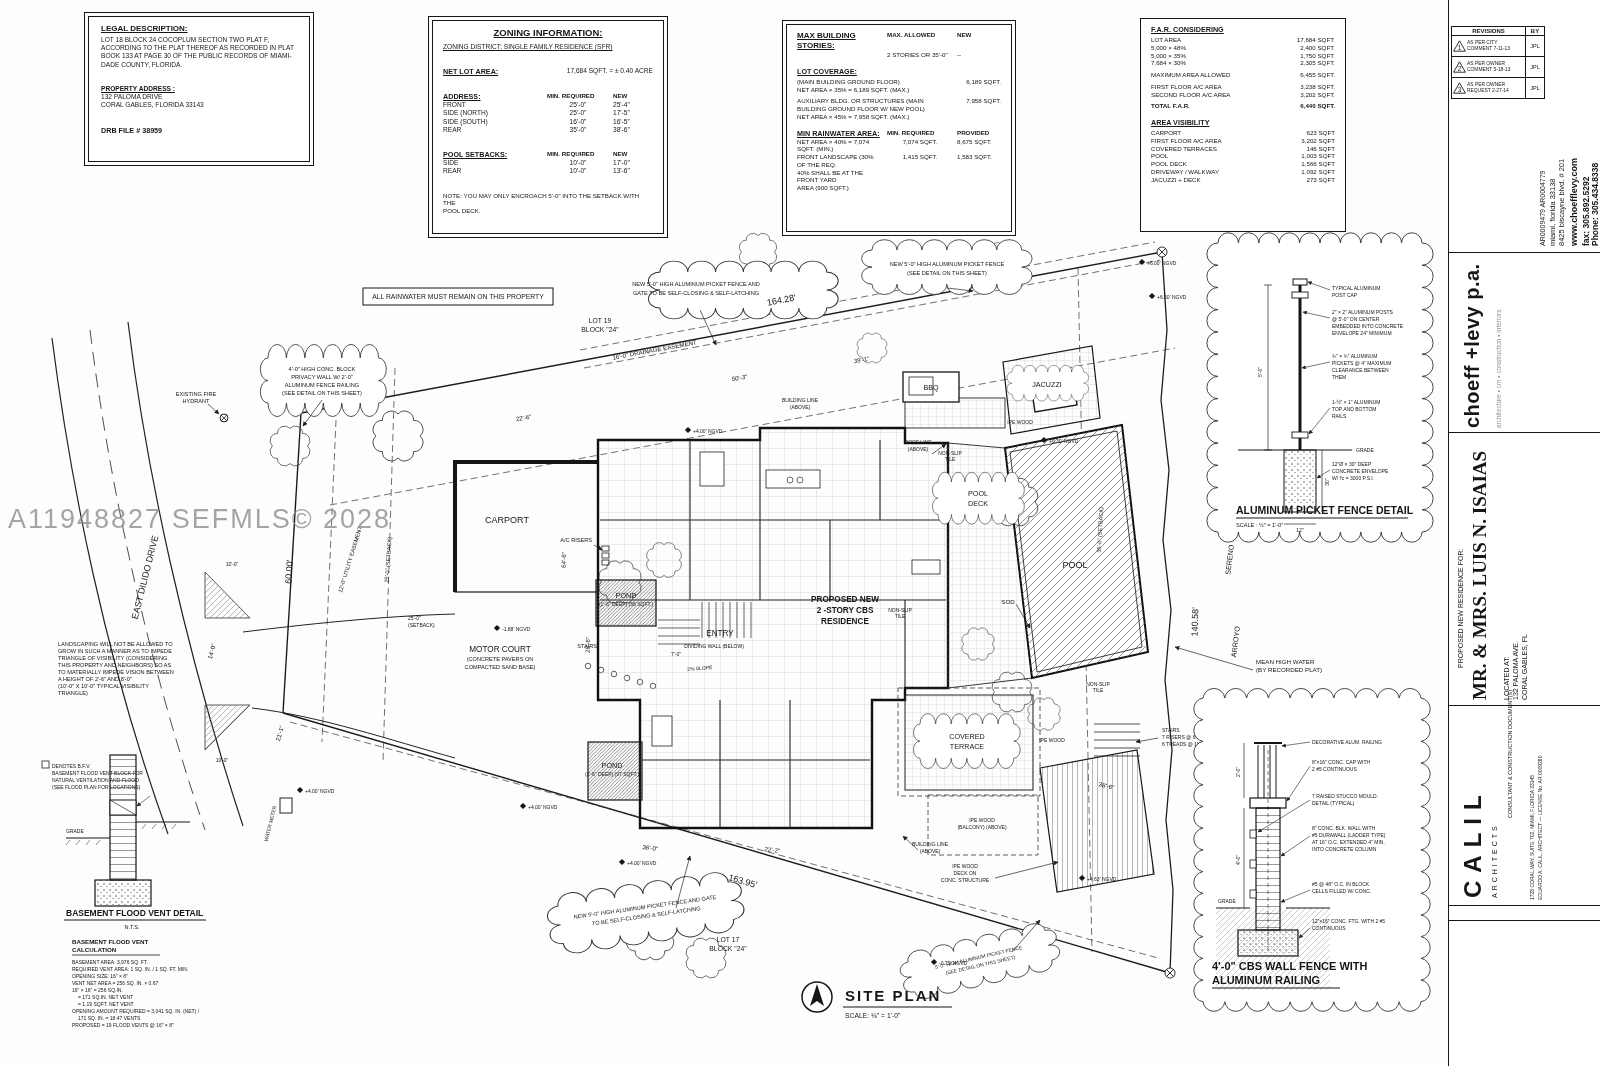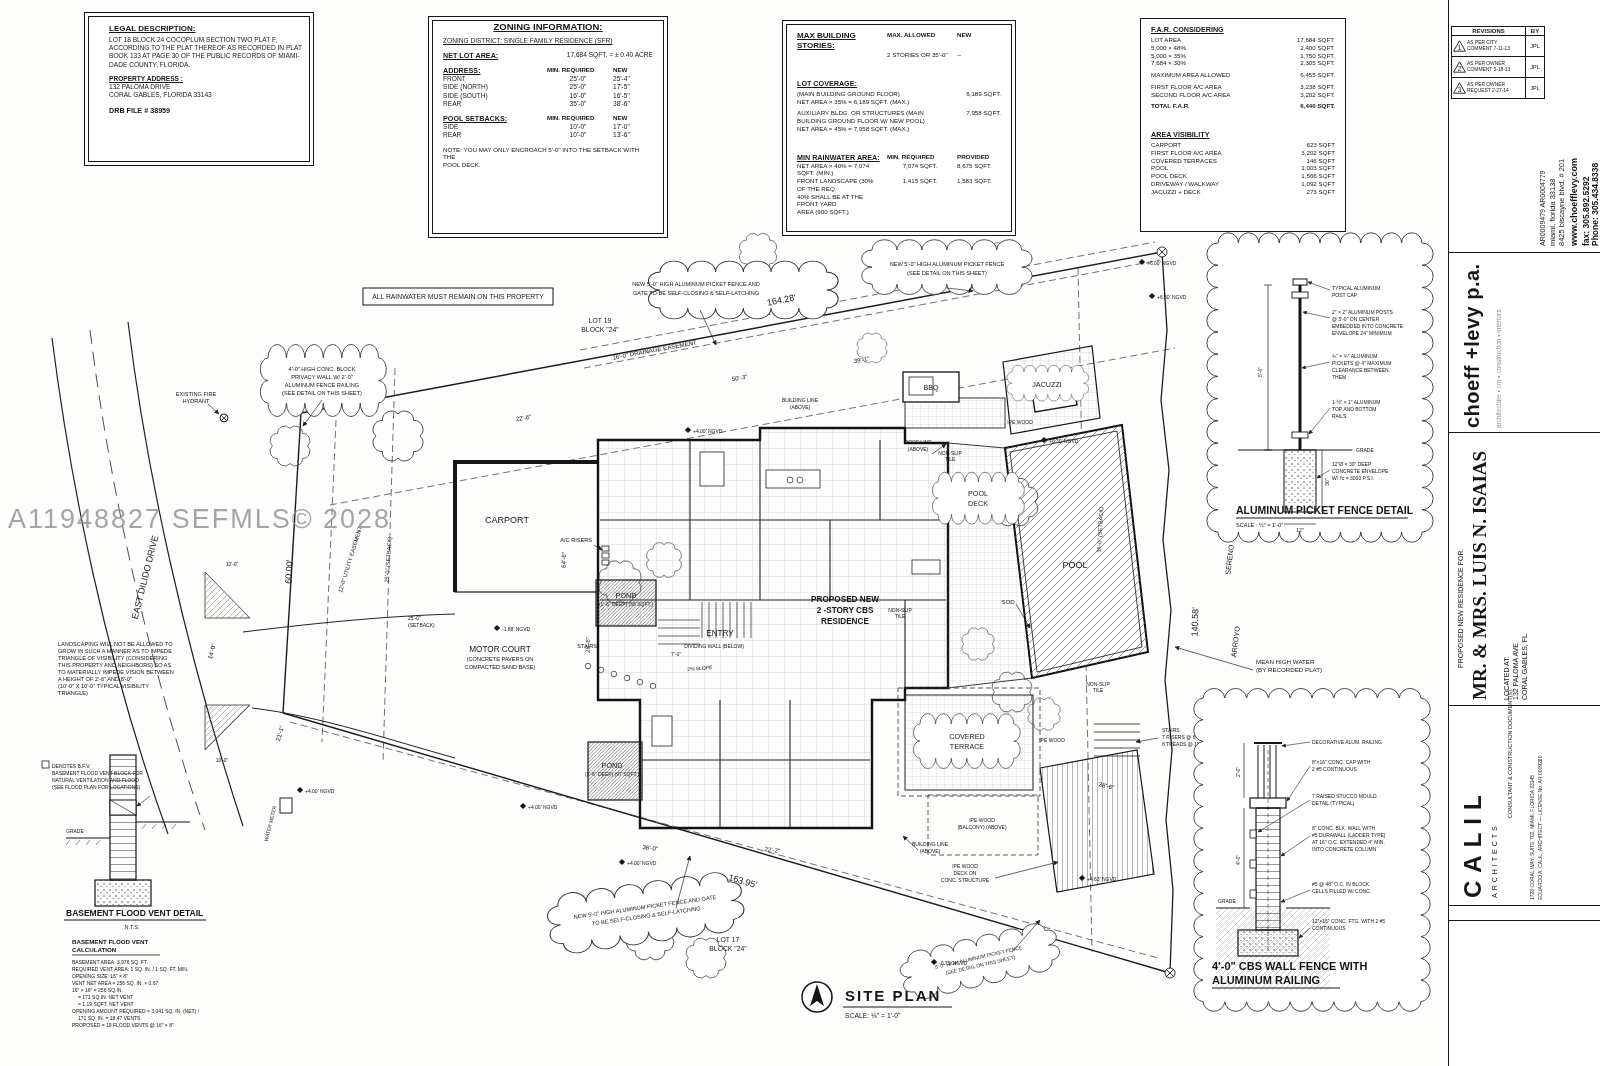--- a/index.html
+++ b/index.html
@@ -10,21 +10,21 @@
   .s7{font-size:7.2px}.s8{font-size:8.2px}.s9{font-size:9px}
   .sb{font-weight:700}
   .watermark{position:absolute;left:8px;top:504px;z-index:40;font-size:27px;letter-spacing:2px;color:#8f8f8f;opacity:.8;pointer-events:none}
   .panel{position:absolute;background:#fff;border:1.5px solid #161616;z-index:10;box-sizing:border-box;line-height:1.25}
   .panel.dbl::after{content:"";position:absolute;inset:-5px;border:1.1px solid #161616;pointer-events:none}
   .u{text-decoration:underline}.b{font-weight:700}.t6{font-size:6.2px}.t65{font-size:6.6px}.t7{font-size:7.2px}.t8{font-size:8px}.t9{font-size:9.5px}
   .row{display:flex;justify-content:space-between}
   .zgrid{display:grid;grid-template-columns:1fr 62px 40px;column-gap:4px}
   .hgrid{display:grid;grid-template-columns:1fr 66px 44px;column-gap:4px}
   .ctr{text-align:center}
-  .mt2{margin-top:2px}.mt4{margin-top:4px}.mt6{margin-top:6px}.mt8{margin-top:20px}
+  .mt2{margin-top:2px}.mt4{margin-top:4px}.mt6{margin-top:16px}.mt8{margin-top:8px}
   
   .tb{position:absolute;left:1448px;top:0;width:152px;height:1066px;background:#fff;border-left:1.5px solid #161616;z-index:10;box-sizing:border-box}
   .vt{position:absolute;transform-origin:0 0;transform:rotate(-90deg);white-space:nowrap}
   .hdiv{position:absolute;left:0;width:100%;border-top:1.2px solid #161616}
   .rev{position:absolute;left:2px;top:26px;width:94px;border:1.1px solid #161616;background:#fff;box-sizing:border-box}
   .rev-h{display:flex;border-bottom:1px solid #161616;align-items:stretch}
   .rev-h .rt1{flex:1;text-align:center;font-size:6px;padding:1px 0}
   .rev-h .rt2{width:18px;text-align:center;font-size:6px;border-left:1px solid #161616;padding:1px 0}
   .rev-r{display:flex;align-items:center;border-bottom:1px solid #161616;height:20px}
   .rev-r:last-child{border-bottom:none}
@@ -510,30 +510,30 @@
     <text class="s5" x="72" y="985">VENT NET AREA = 256 SQ. IN. × 0.67</text>
     <text class="s5" x="72" y="992">16" × 16" = 256 SQ.IN.</text>
     <text class="s5" x="78" y="999">= 171 SQ.IN. NET VENT</text>
     <text class="s5" x="78" y="1006">= 1.19 SQFT. NET VENT</text>
     <text class="s5" x="72" y="1013">OPENING AMOUNT REQUIRED = 3,041 SQ. IN. (NET) /</text>
     <text class="s5" x="78" y="1020">171 SQ. IN. = 18.47 VENTS</text>
     <text class="s5" x="72" y="1027">PROPOSED = 19 FLOOD VENTS @ 16" × 8"</text>
   </g>
 </svg>
 
-<div class="panel dbl" style="left:88px;top:16px;width:222px;height:146px;padding:7px 20px">
+<div class="panel dbl" style="left:88px;top:16px;width:222px;height:146px;padding:7px 12px">
   <div class="t8 b u">LEGAL DESCRIPTION:</div>
   <div class="t65 mt2" style="width:198px">LOT 18 BLOCK 24 COCOPLUM SECTION TWO PLAT F, ACCORDING TO THE PLAT THEREOF AS RECORDED IN PLAT BOOK 133 AT PAGE 30 OF THE PUBLIC RECORDS OF MIAMI-DADE COUNTY, FLORIDA.</div>
   <div class="t65 b u mt6">PROPERTY ADDRESS :</div>
   <div class="t65">132 PALOMA DRIVE</div>
   <div class="t65">CORAL GABLES, FLORIDA 33143</div>
   <div class="t7 b mt6">DRB FILE # 38959</div>
 </div>
 
-<div class="panel dbl" style="left:432px;top:20px;width:232px;height:214px;padding:0 10px">
+<div class="panel dbl" style="left:432px;top:20px;width:232px;height:214px;padding:6px 10px">
   <div class="t9 b u ctr">ZONING INFORMATION:</div>
   <div class="t65 u mt4">ZONING DISTRICT: SINGLE FAMILY RESIDENCE (SFR)</div>
   <div class="row mt6">
     <span class="t7 b u">NET LOT AREA:</span>
     <span class="t65">17,684 SQFT. = ± 0.40 ACRE</span>
   </div>
   <div class="zgrid mt6">
     <span class="t7 b u">ADDRESS:</span>
     <span class="t6 b">MIN. REQUIRED</span>
     <span class="t6 b">NEW</span>

